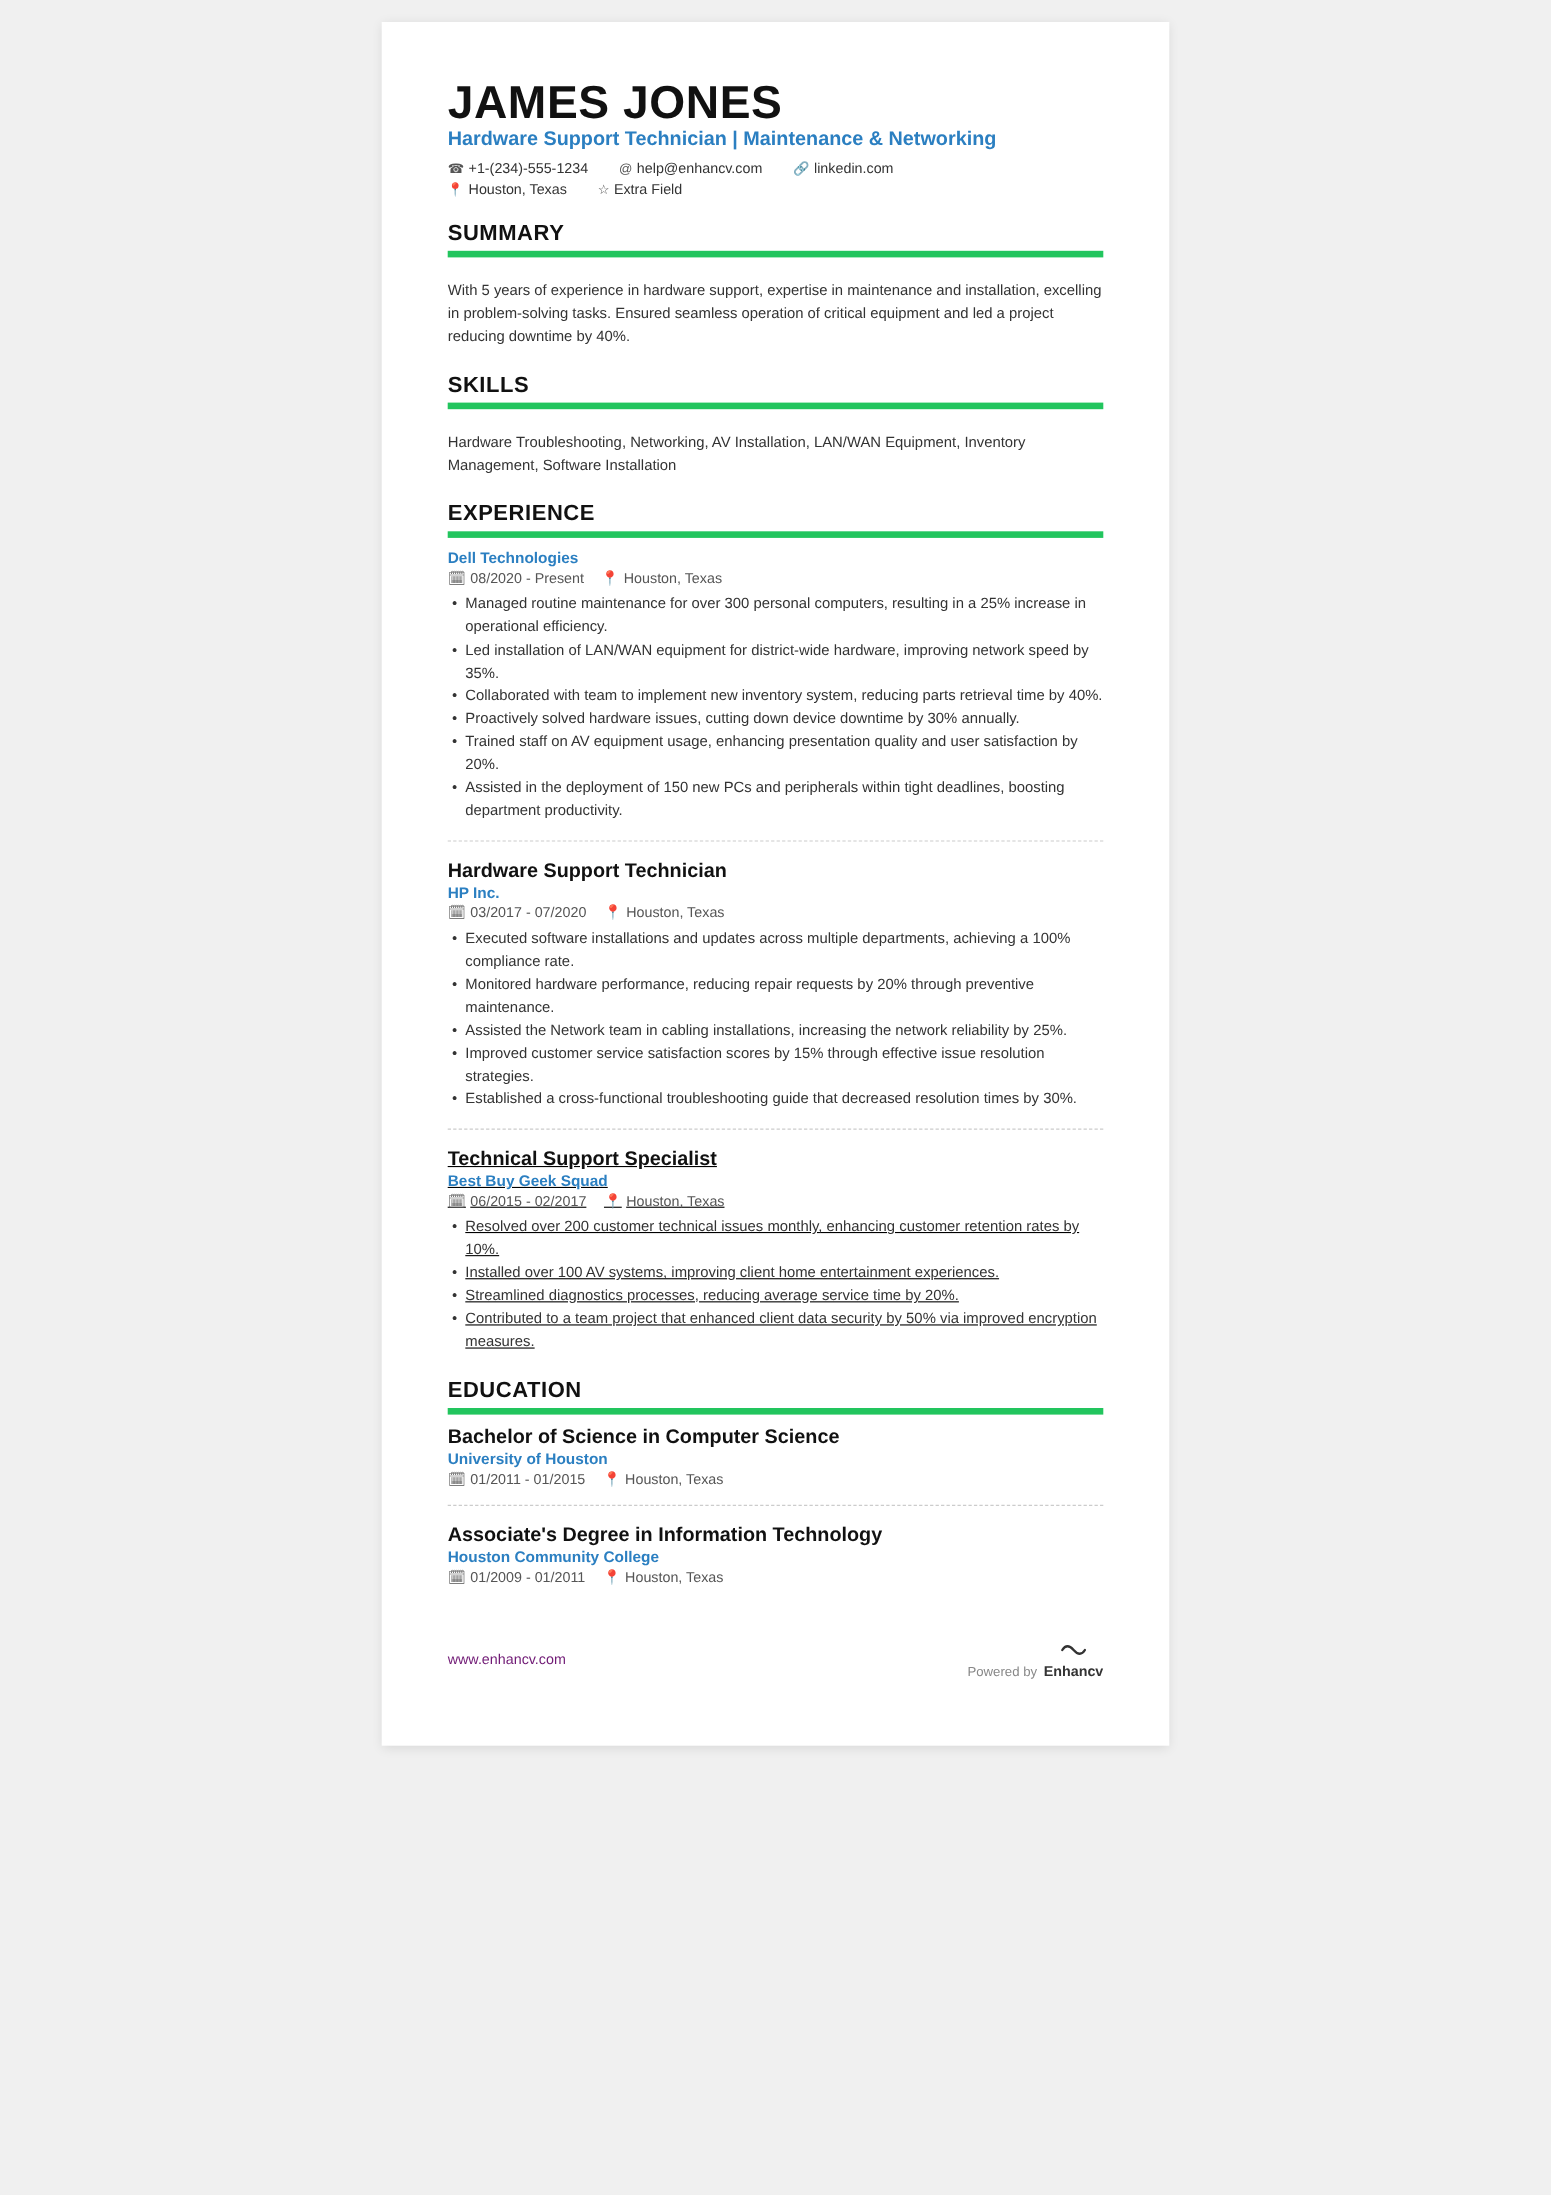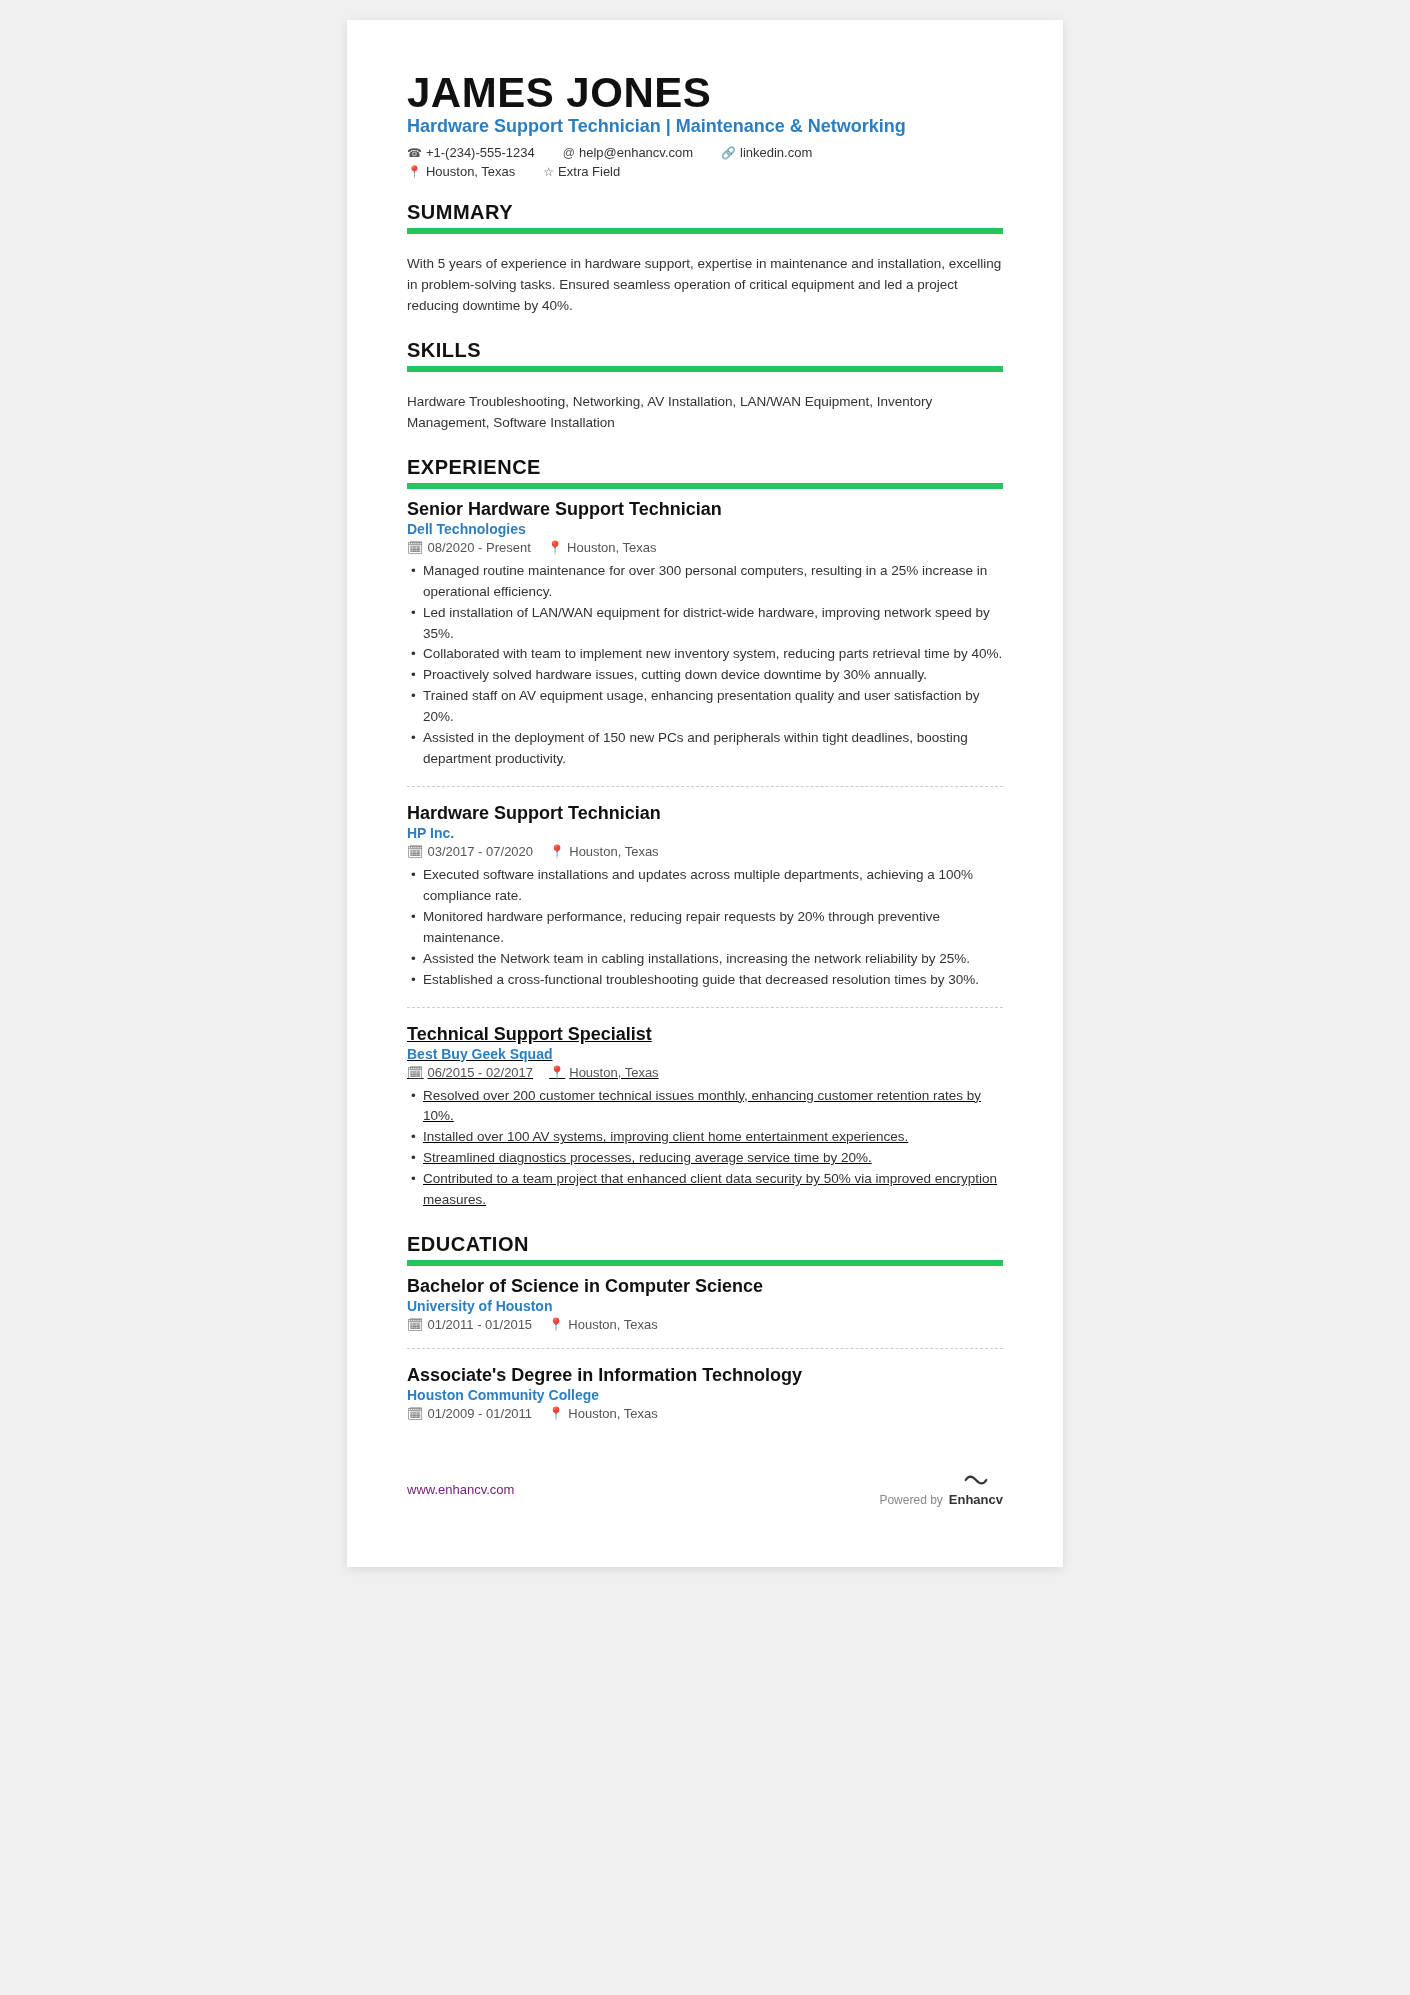--- a/index.html
+++ b/index.html
@@ -227,21 +227,20 @@
 
   <div class="section">
     <div class="section-title">SKILLS</div>
     <p class="section-text">Hardware Troubleshooting, Networking, AV Installation, LAN/WAN Equipment, Inventory Management, Software Installation</p>
   </div>
 
   <div class="section">
     <div class="section-title">EXPERIENCE</div>
 
     <div class="exp-entry">
-      <div class="exp-job-title">Senior Hardware Support Technician</div>
       <div class="exp-company">Dell Technologies</div>
       <div class="exp-meta">
         <div class="exp-meta-item">
           <span>🗓</span>
           <span>08/2020 - Present</span>
         </div>
         <div class="exp-meta-item">
           <span>📍</span>
           <span>Houston, Texas</span>
         </div>
@@ -266,20 +265,21 @@
         </div>
         <div class="exp-meta-item">
           <span>📍</span>
           <span>Houston, Texas</span>
         </div>
       </div>
       <ul class="bullet-list">
         <li>Executed software installations and updates across multiple departments, achieving a 100% compliance rate.</li>
         <li>Monitored hardware performance, reducing repair requests by 20% through preventive maintenance.</li>
         <li>Assisted the Network team in cabling installations, increasing the network reliability by 25%.</li>
+        <li>Improved customer service satisfaction scores by 15% through effective issue resolution strategies.</li>
         <li>Established a cross-functional troubleshooting guide that decreased resolution times by 30%.</li>
       </ul>
     </div>
 
     <div class="exp-entry">
       <div class="exp-job-title">Technical Support Specialist</div>
       <div class="exp-company">Best Buy Geek Squad</div>
       <div class="exp-meta">
         <div class="exp-meta-item">
           <span>🗓</span>

